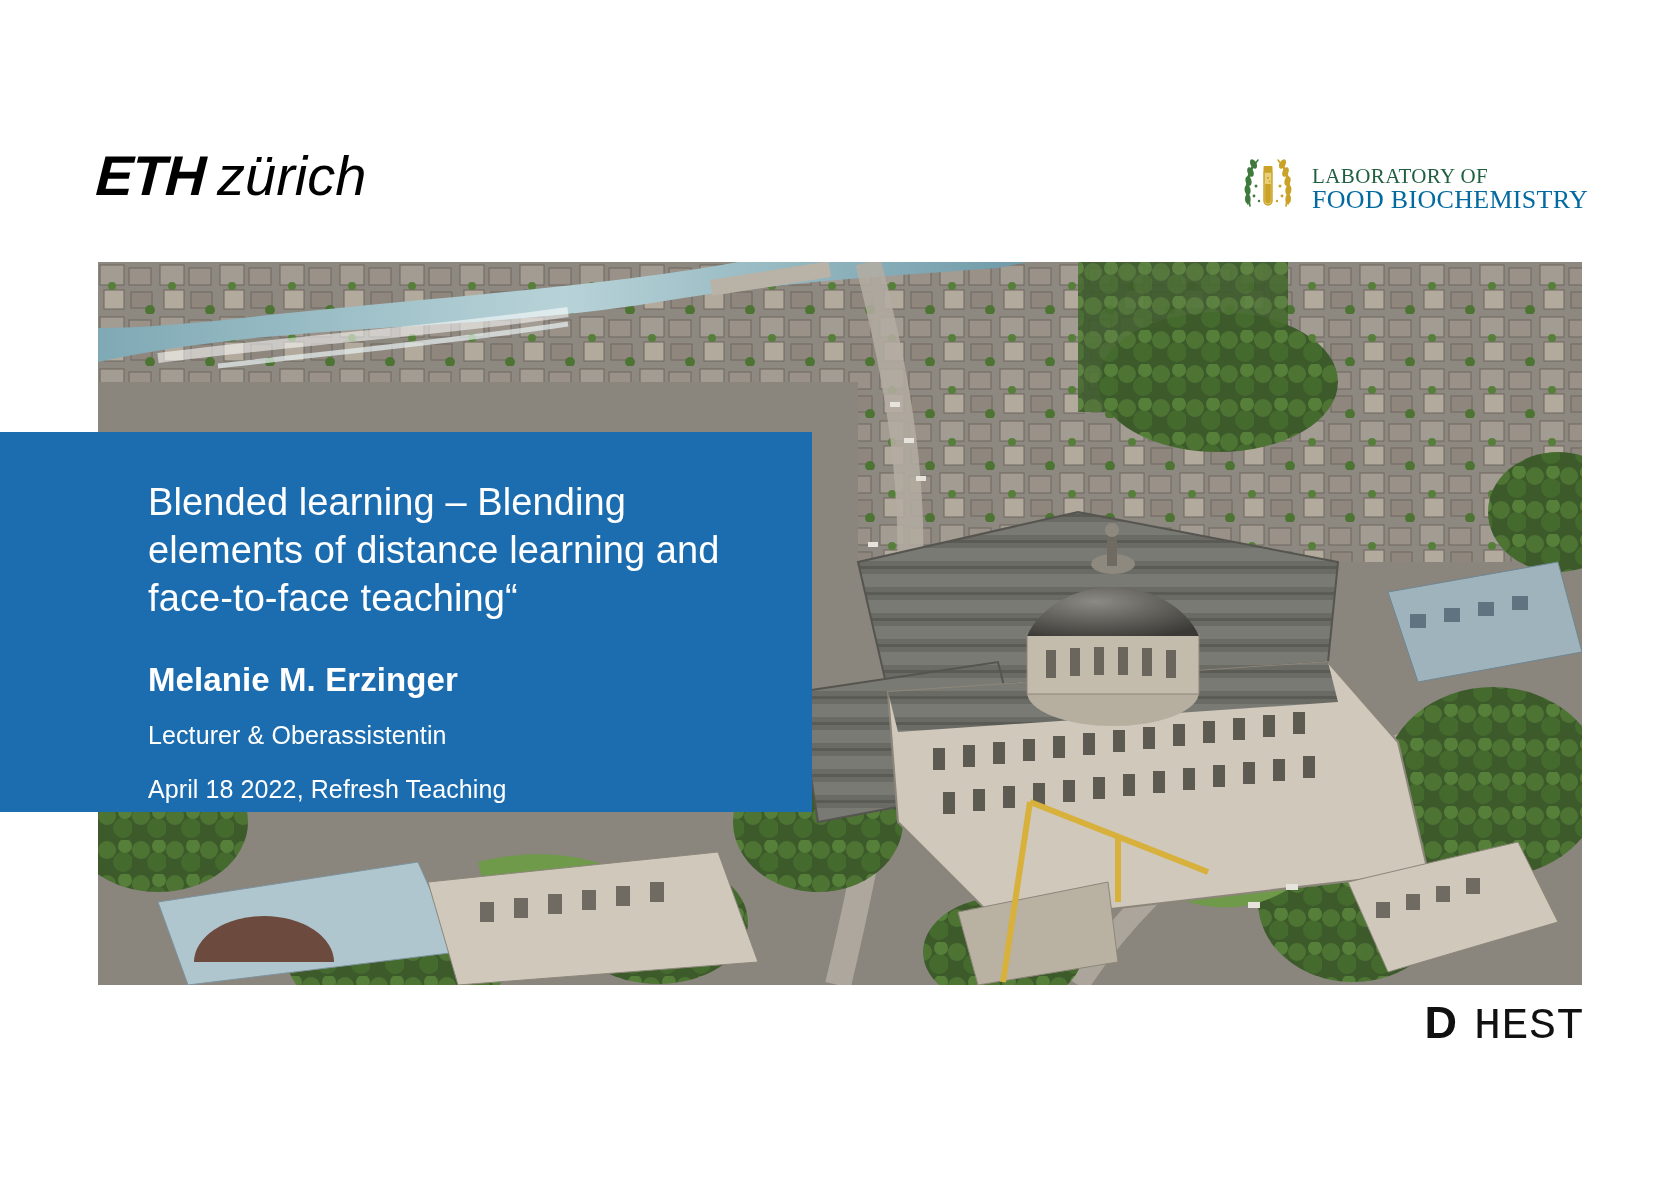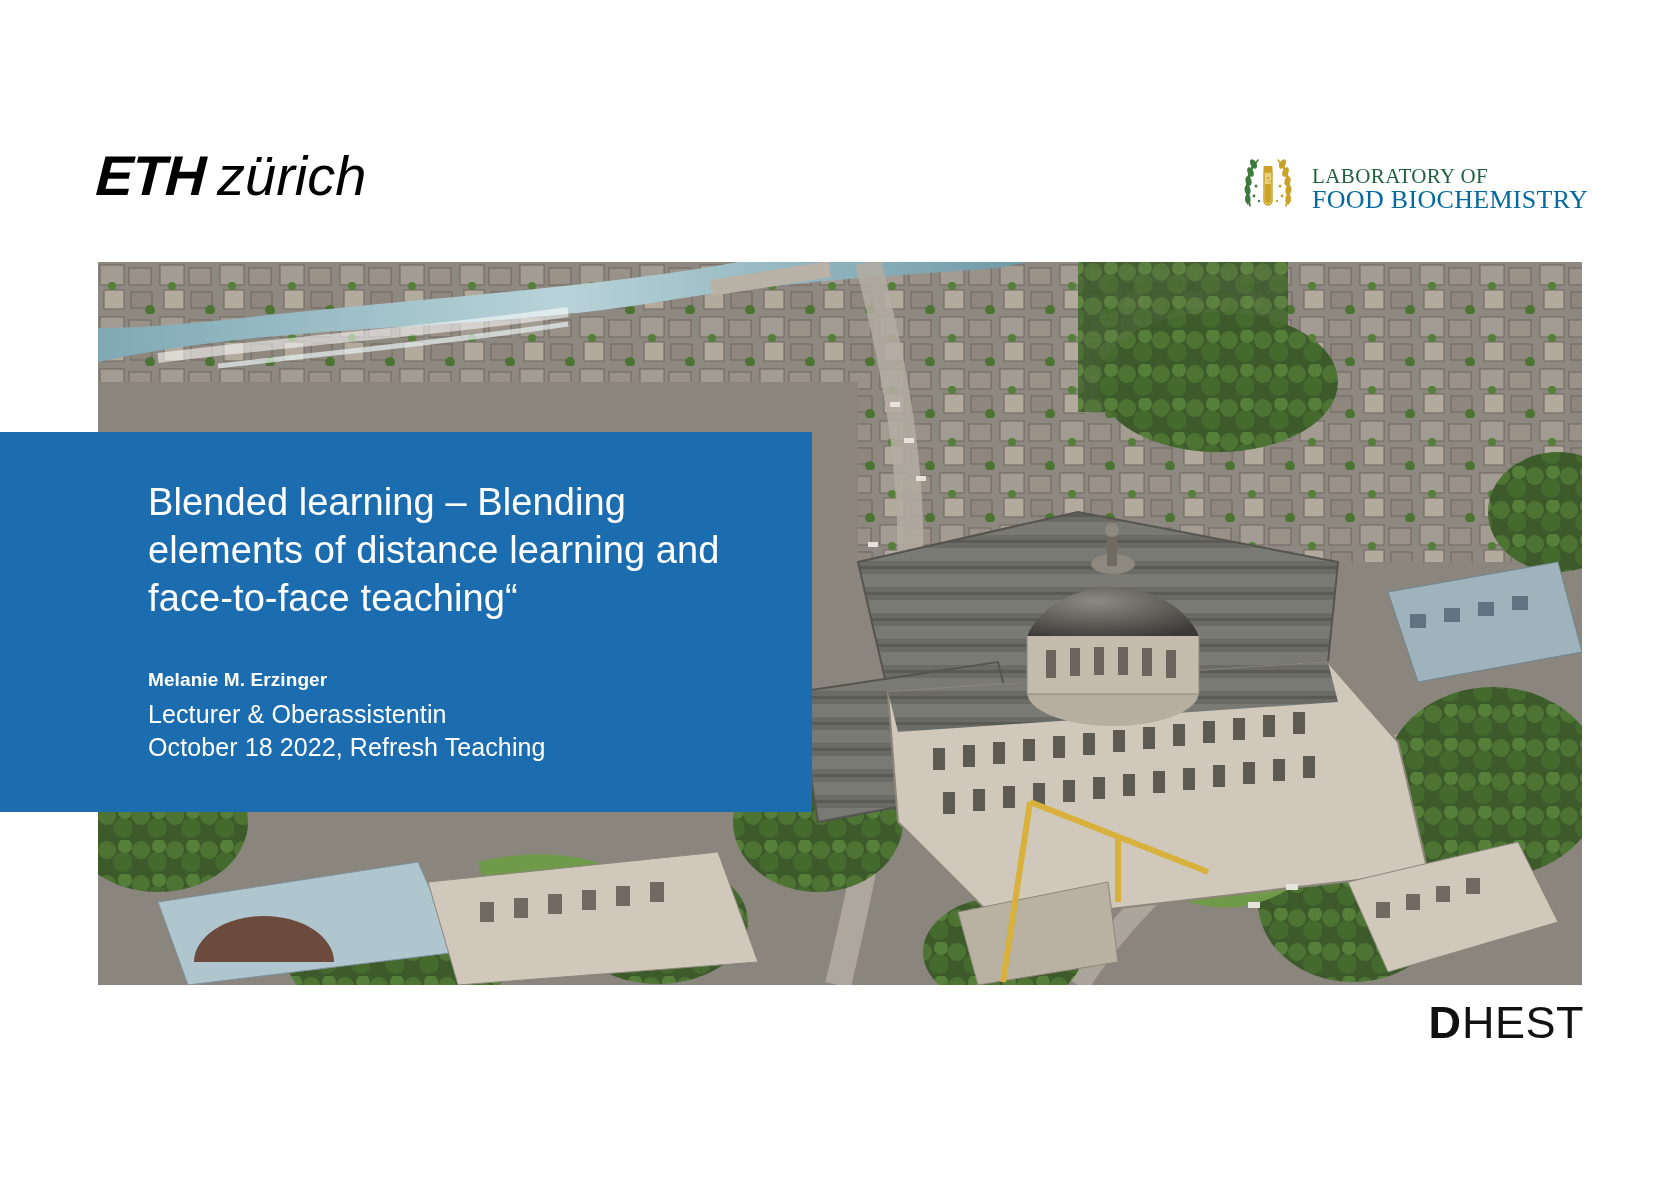--- a/index.html
+++ b/index.html
@@ -122,55 +122,56 @@
     font-weight: 400;
     line-height: 48px;
     letter-spacing: 0.1px;
     white-space: pre-line;
   }
   .author-block {
     margin-top: 40px;
     color: #ffffff;
   }
   .author-name {
-    font-size: 19px;
+    font-size: 33px;
     font-weight: 700;
     line-height: 36px;
     letter-spacing: 0.1px;
   }
   .author-role, .author-meta {
     font-size: 25px;
     font-weight: 400;
     line-height: 33px;
     letter-spacing: 0.1px;
+    margin-top: 21px;
   }
 
   
   .dhest {
     position: absolute;
     right: 96px;
     top: 1000px;
     display: flex;
     align-items: baseline;
     user-select: none;
   }
   .dhest .d {
     font-family: "Liberation Sans", sans-serif;
     font-weight: 700;
     font-size: 45px;
     color: #111111;
     line-height: 1;
   }
   .dhest .hest {
-    font-family: Liberation Sans, sans-serif;
+    font-family: Liberation Mono, monospace;
     font-weight: 400;
     font-size: 45px;
     color: #111111;
     line-height: 1;
-    margin-left: 1px;
+    margin-left: 17px;
     letter-spacing: 0.5px;
   }
 </style>
 </head>
 <body>
 
 <div class="slide">
 
   <div class="eth-logo">
     <span class="eth-mark">ETH</span>
@@ -394,21 +395,21 @@
     </svg>
   </div>
 
   <div class="title-panel">
     <div class="title-text">Blended learning – Blending
 elements of distance learning and
 face-to-face teaching“</div>
     <div class="author-block">
       <div class="author-name">Melanie M. Erzinger</div>
       <div class="author-role">Lecturer &amp; Oberassistentin</div>
-      <div class="author-meta">October 18 2022, Refresh Teaching</div>
+      <div class="author-meta">April 18 2022, Refresh Teaching</div>
     </div>
   </div>
 
   <div class="dhest">
     <span class="d">D</span>
     <span class="hest">HEST</span>
   </div>
 
 </div>
 

